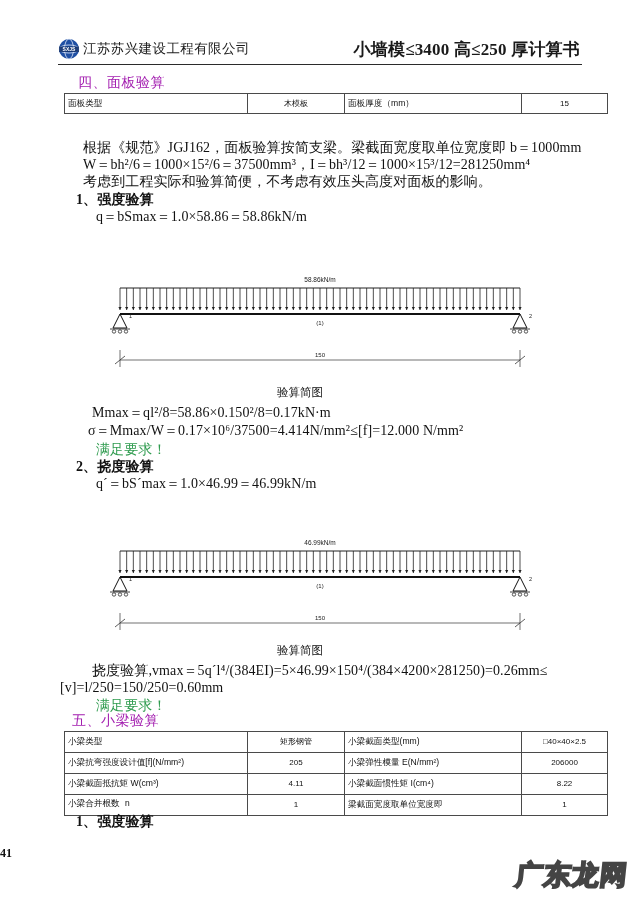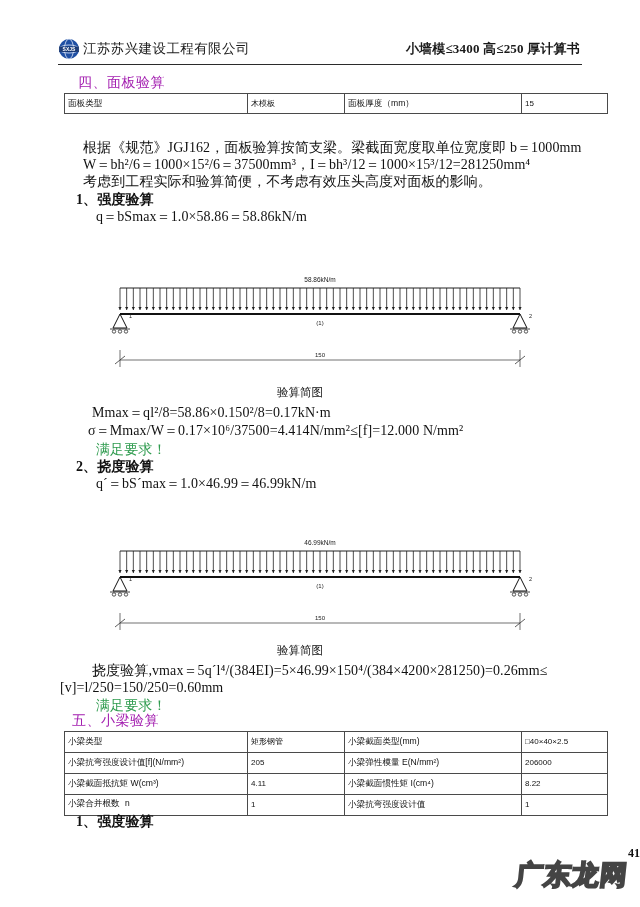--- a/index.html
+++ b/index.html
@@ -18,21 +18,21 @@
     position:absolute;left:58px;top:34px;width:524px;height:30px;
     display:flex;align-items:center;justify-content:space-between;
   }
   .hdr-left{display:flex;align-items:center;gap:3px;}
   .logo{width:22px;height:22px;flex:0 0 auto;position:relative;}
   .company{
     font-size:13.5px;letter-spacing:.4px;color:#1a1a1a;
     font-family:"Liberation Serif","DejaVu Serif",serif;white-space:nowrap;
   }
   .hdr-right{
-    font-size:13px;font-weight:bold;color:#1a1a1a;white-space:nowrap;
+    font-size:17px;font-weight:bold;color:#1a1a1a;white-space:nowrap;
     margin-right:2px;letter-spacing:.2px;
   }
   .hdr-rule{
     position:absolute;left:58px;top:64px;width:524px;height:0;
     border-top:1.4px solid #2b2b2b;
   }
 
   
   .sec-title{
     position:absolute;font-size:14px;color:#a21caf;white-space:nowrap;
@@ -48,40 +48,40 @@
     table-layout:fixed;
   }
   table.calc td{
     border:0.8px solid #4a4a4a;
     padding:2px 3px;
     vertical-align:middle;
     line-height:1.15;
     overflow:hidden;white-space:nowrap;
   }
   td.lbl{font-size:8.6px;}
-  td.val{font-size:8px;vertical-align:top;padding-top:2px;}
+  td.val{font-size:8px;vertical-align:top;padding-top:2px;text-align:center;}
 
   
   .para{
     position:absolute;font-size:14px;line-height:1.45;color:#111;
     white-space:nowrap;letter-spacing:.1px;
   }
   .bold{font-weight:bold;}
   .ok{color:#2e9b4e;}
   .caption{
     position:absolute;font-size:11.5px;color:#111;white-space:nowrap;
   }
 
   
   .diagram{position:absolute;}
   .diagram svg{display:block;}
 
   
   .pagenum{
-    position:absolute;left:0;top:846px;width:640px;text-align:right;
+    position:absolute;left:0;top:846px;width:640px;text-align:left;
     font-size:12px;color:#111;font-weight:bold;
   }
   .watermark{
     position:absolute;right:12px;bottom:14px;
     font-size:27px;font-weight:bold;letter-spacing:1px;
     color:#f2f2f2;
     -webkit-text-stroke:2px #3a3a3a;
     text-shadow:0 0 1px #3a3a3a;
     font-family:"Liberation Sans","DejaVu Sans",sans-serif;
     opacity:.95;
@@ -482,21 +482,21 @@
     </tr>
     <tr>
       <td class="lbl" style="height:16px;">小梁截面抵抗矩 W(cm³)</td>
       <td class="val">4.11</td>
       <td class="lbl">小梁截面惯性矩 I(cm⁴)</td>
       <td class="val">8.22</td>
     </tr>
     <tr>
       <td class="lbl" style="height:16px;font-family:Liberation Mono, monospace;">小梁合并根数 n</td>
       <td class="val">1</td>
-      <td class="lbl">小梁抗弯强度设计值</td>
+      <td class="lbl">梁截面宽度取单位宽度即</td>
       <td class="val">1</td>
     </tr>
   </tbody>
     </table>
 
   <div class="para bold" style="left:76px;top:812px;">1、强度验算</div>
 
   <div class="pagenum">41</div>
   <div class="watermark">广东龙网</div>
 

